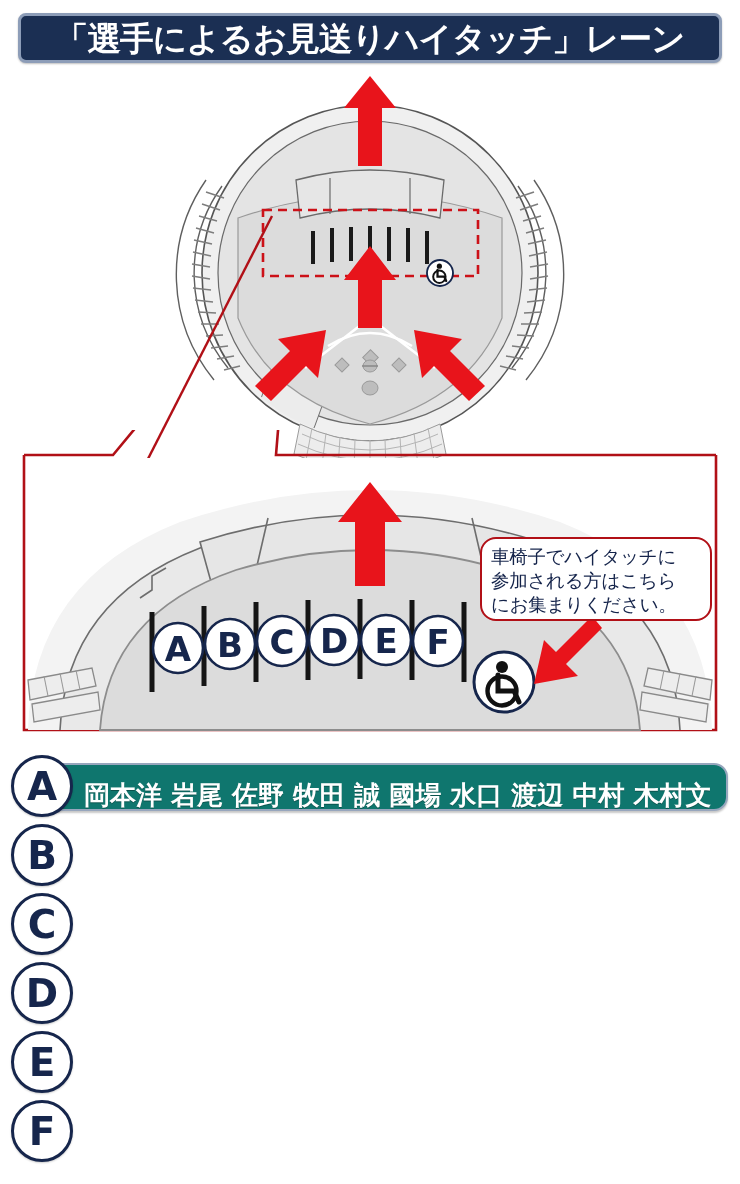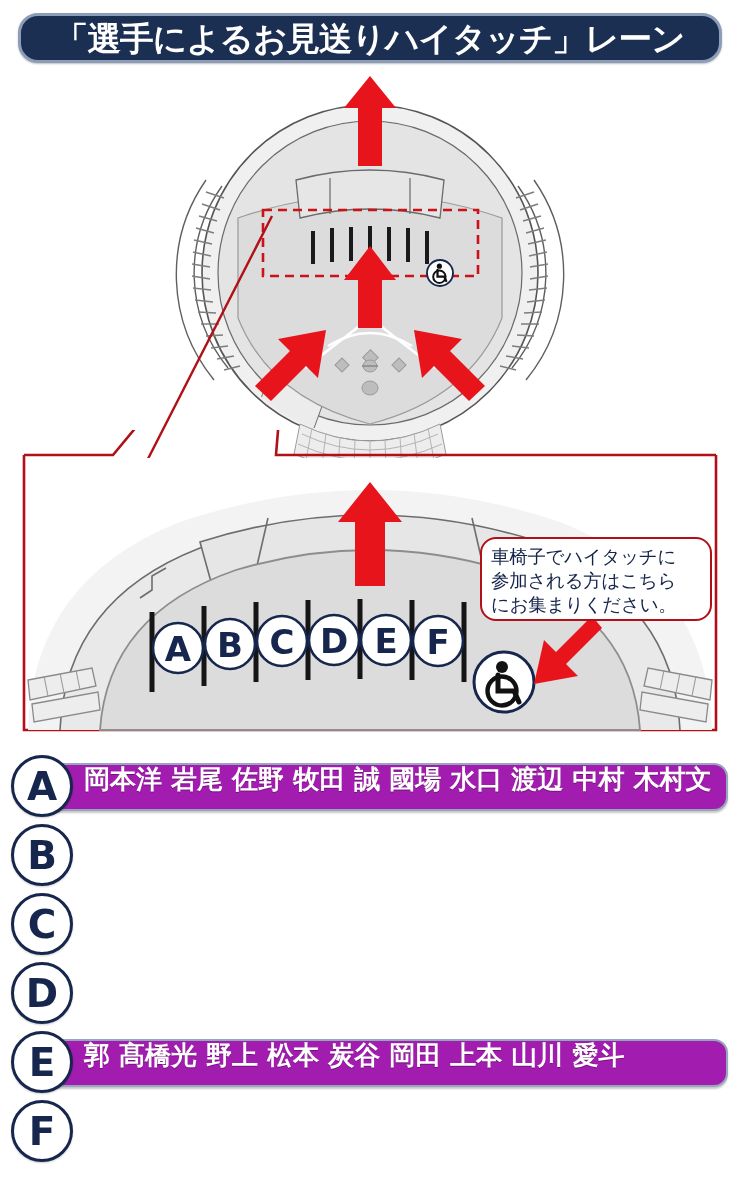--- a/index.html
+++ b/index.html
@@ -8,21 +8,21 @@
     width:740px;height:1184px;
     background:#ffffff;
     font-family:"DejaVu Sans","Liberation Sans",sans-serif;
     overflow:hidden;position:relative;
   }
   .page{position:relative;width:740px;height:1184px;}
 
   
   .title-wrap{
     position:absolute;left:18px;top:13px;width:704px;height:50px;
-    border-radius:20px;
+    border-radius:8px;
     background:#1b2f53;
     border:3px solid #8d9db8;
     box-sizing:border-box;
     display:flex;align-items:center;justify-content:center;
     box-shadow:0 1px 2px rgba(0,0,0,.25);
   }
   .title-text{
     color:#ffffff;
     font-size:33px;line-height:33px;
     font-weight:bold;
@@ -60,26 +60,26 @@
 
   
   .rows{position:absolute;left:0;top:755px;width:740px;}
   .row{
     position:relative;
     height:62px;
     margin-bottom:7px;
   }
   .row-bar{
     position:absolute;left:40px;top:8px;right:12px;height:48px;
-    background:#a21caf;
+    background:#0f766e;
     border-radius:14px;
     border:2px solid #97a6bd;
     box-sizing:border-box;
     box-shadow:0 2px 2px rgba(0,0,0,.22);
-    display:flex;align-items:flex-start;
+    display:flex;align-items:flex-end;
   }
   .row-names{
     margin-left:42px;
     color:#ffffff;
     font-size:26px;
     line-height:28px;
     font-weight:bold;
     white-space:nowrap;
     letter-spacing:0px;
     text-shadow:0 1px 0 rgba(0,0,0,.3);
@@ -341,23 +341,20 @@
 
     <div class="row">
       <div class="row-badge">C</div>
     </div>
 
     <div class="row">
       <div class="row-badge">D</div>
     </div>
 
     <div class="row">
-      <div class="row-bar">
-        <div class="row-names">郭 髙橋光 野上 松本 炭谷 岡田 上本 山川 愛斗</div>
-      </div>
       <div class="row-badge">E</div>
     </div>
 
     <div class="row">
       <div class="row-badge">F</div>
     </div>
 
   </div>
 
 </div>

